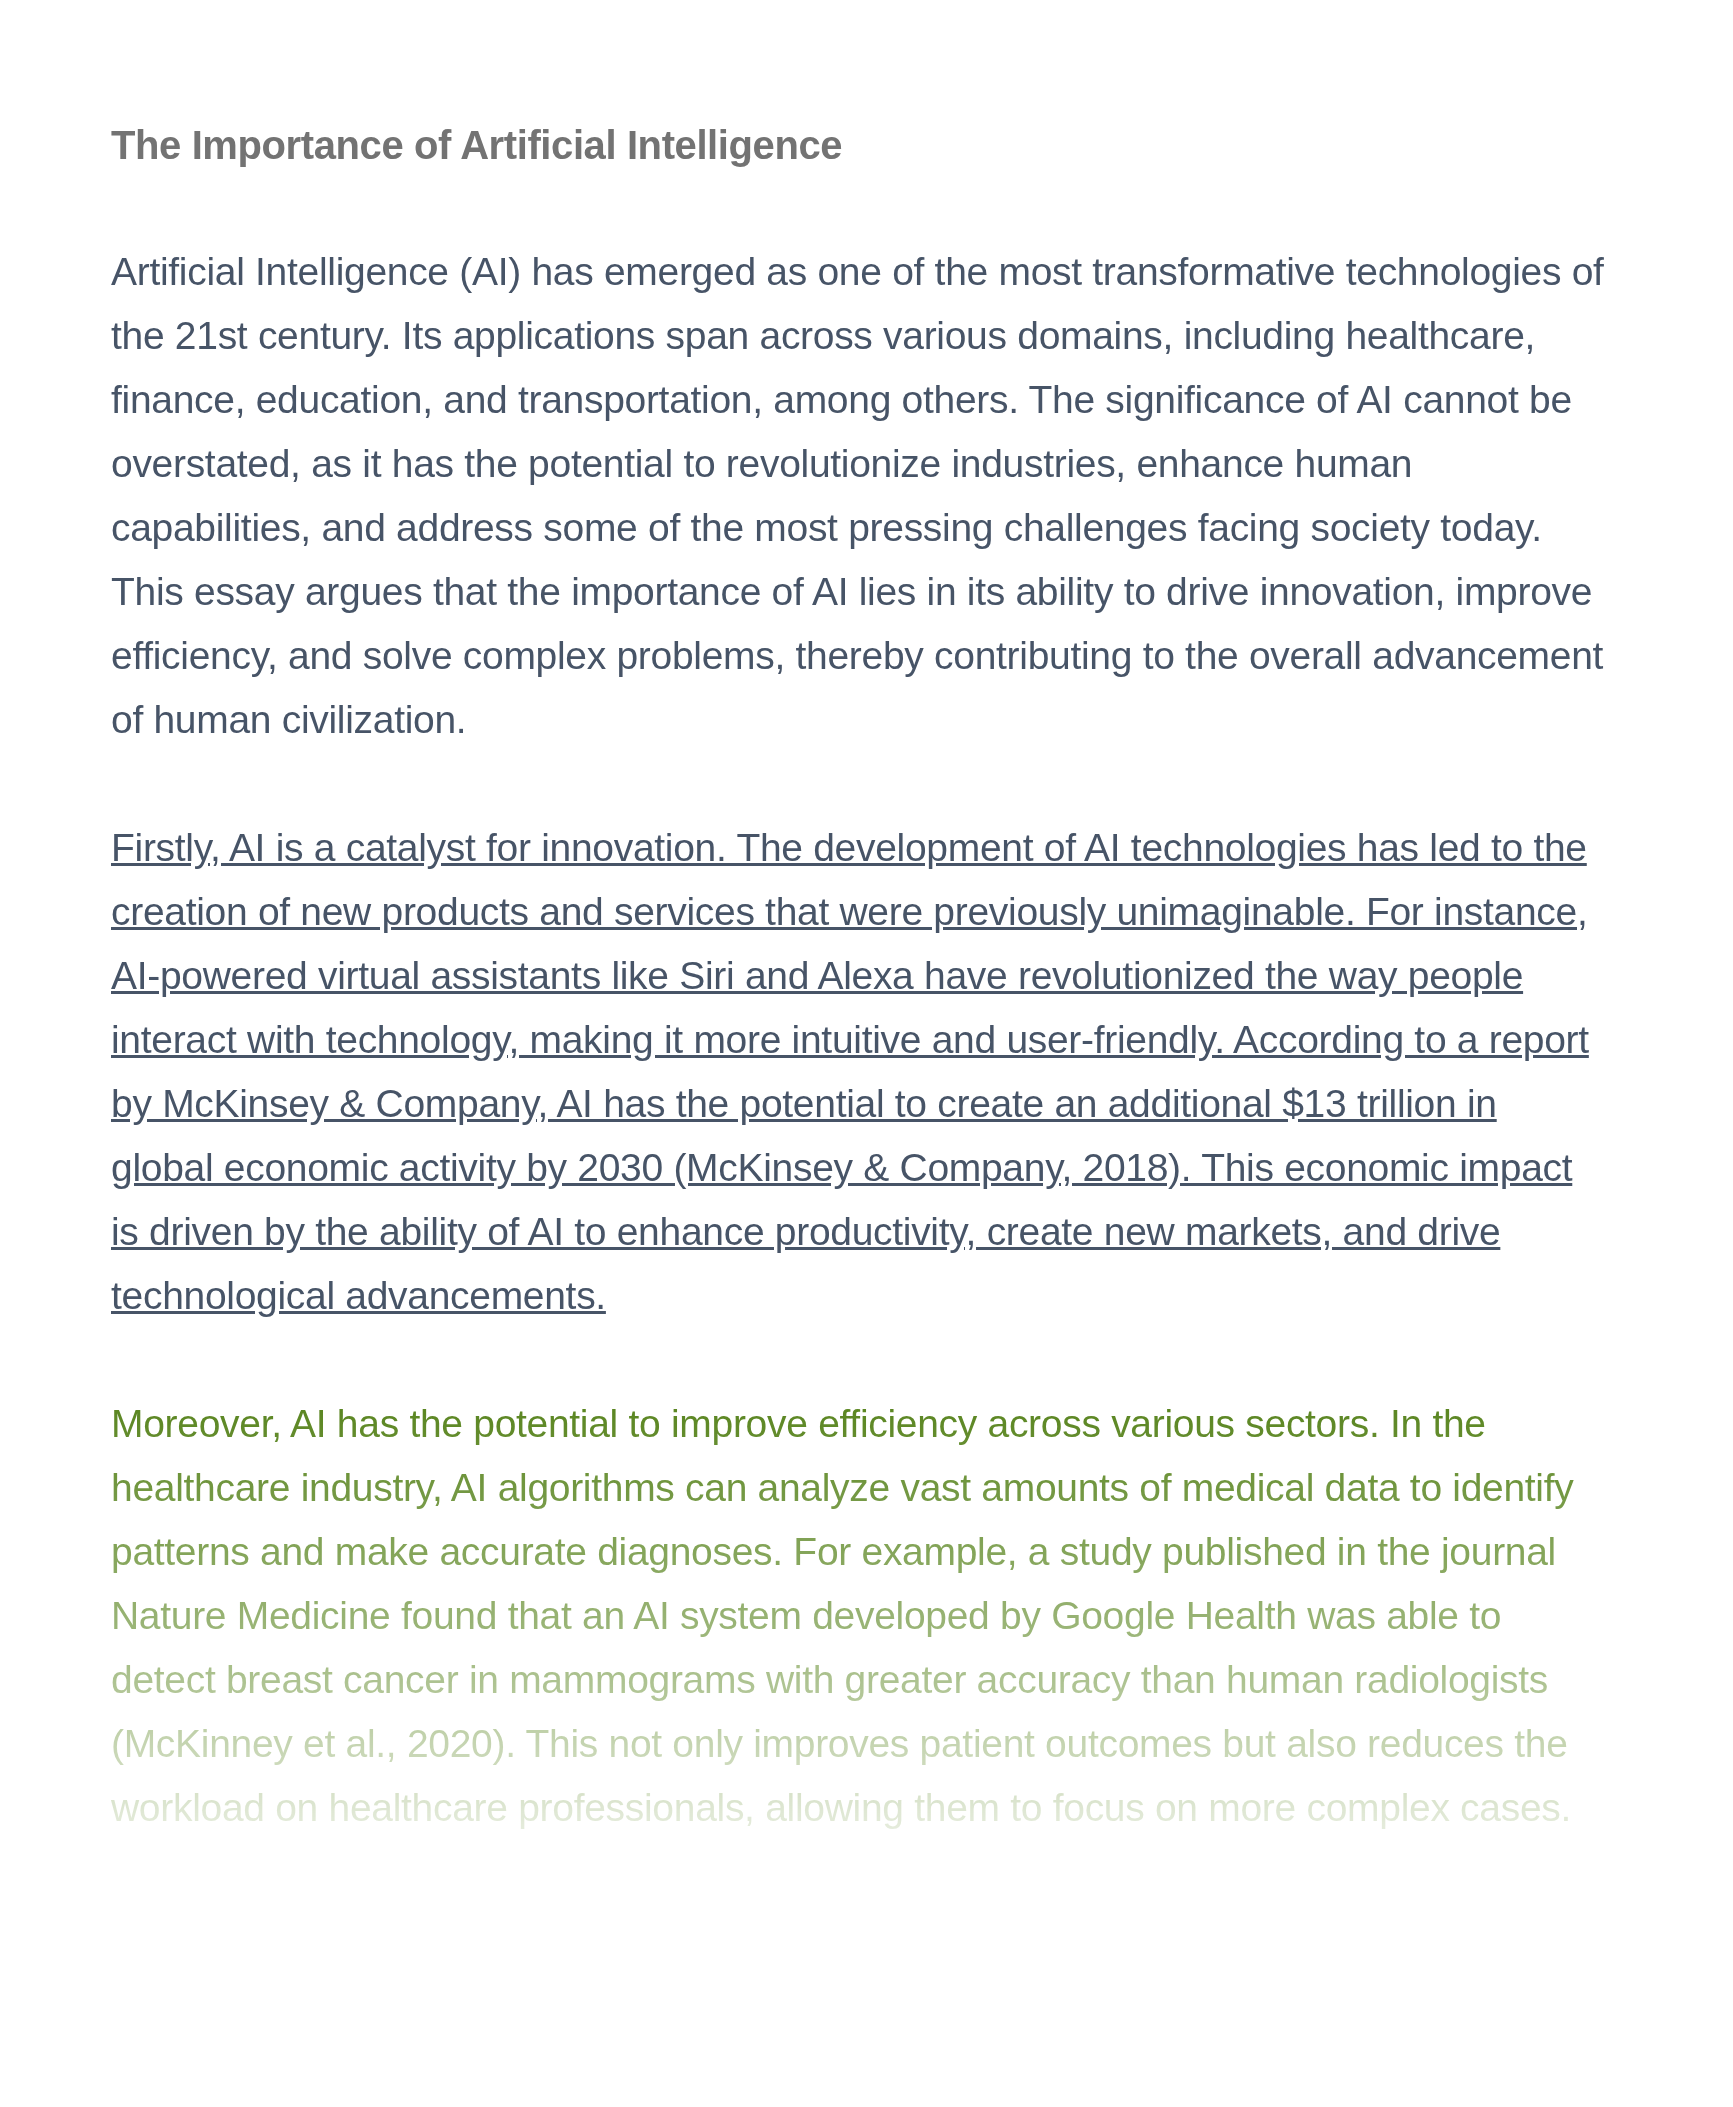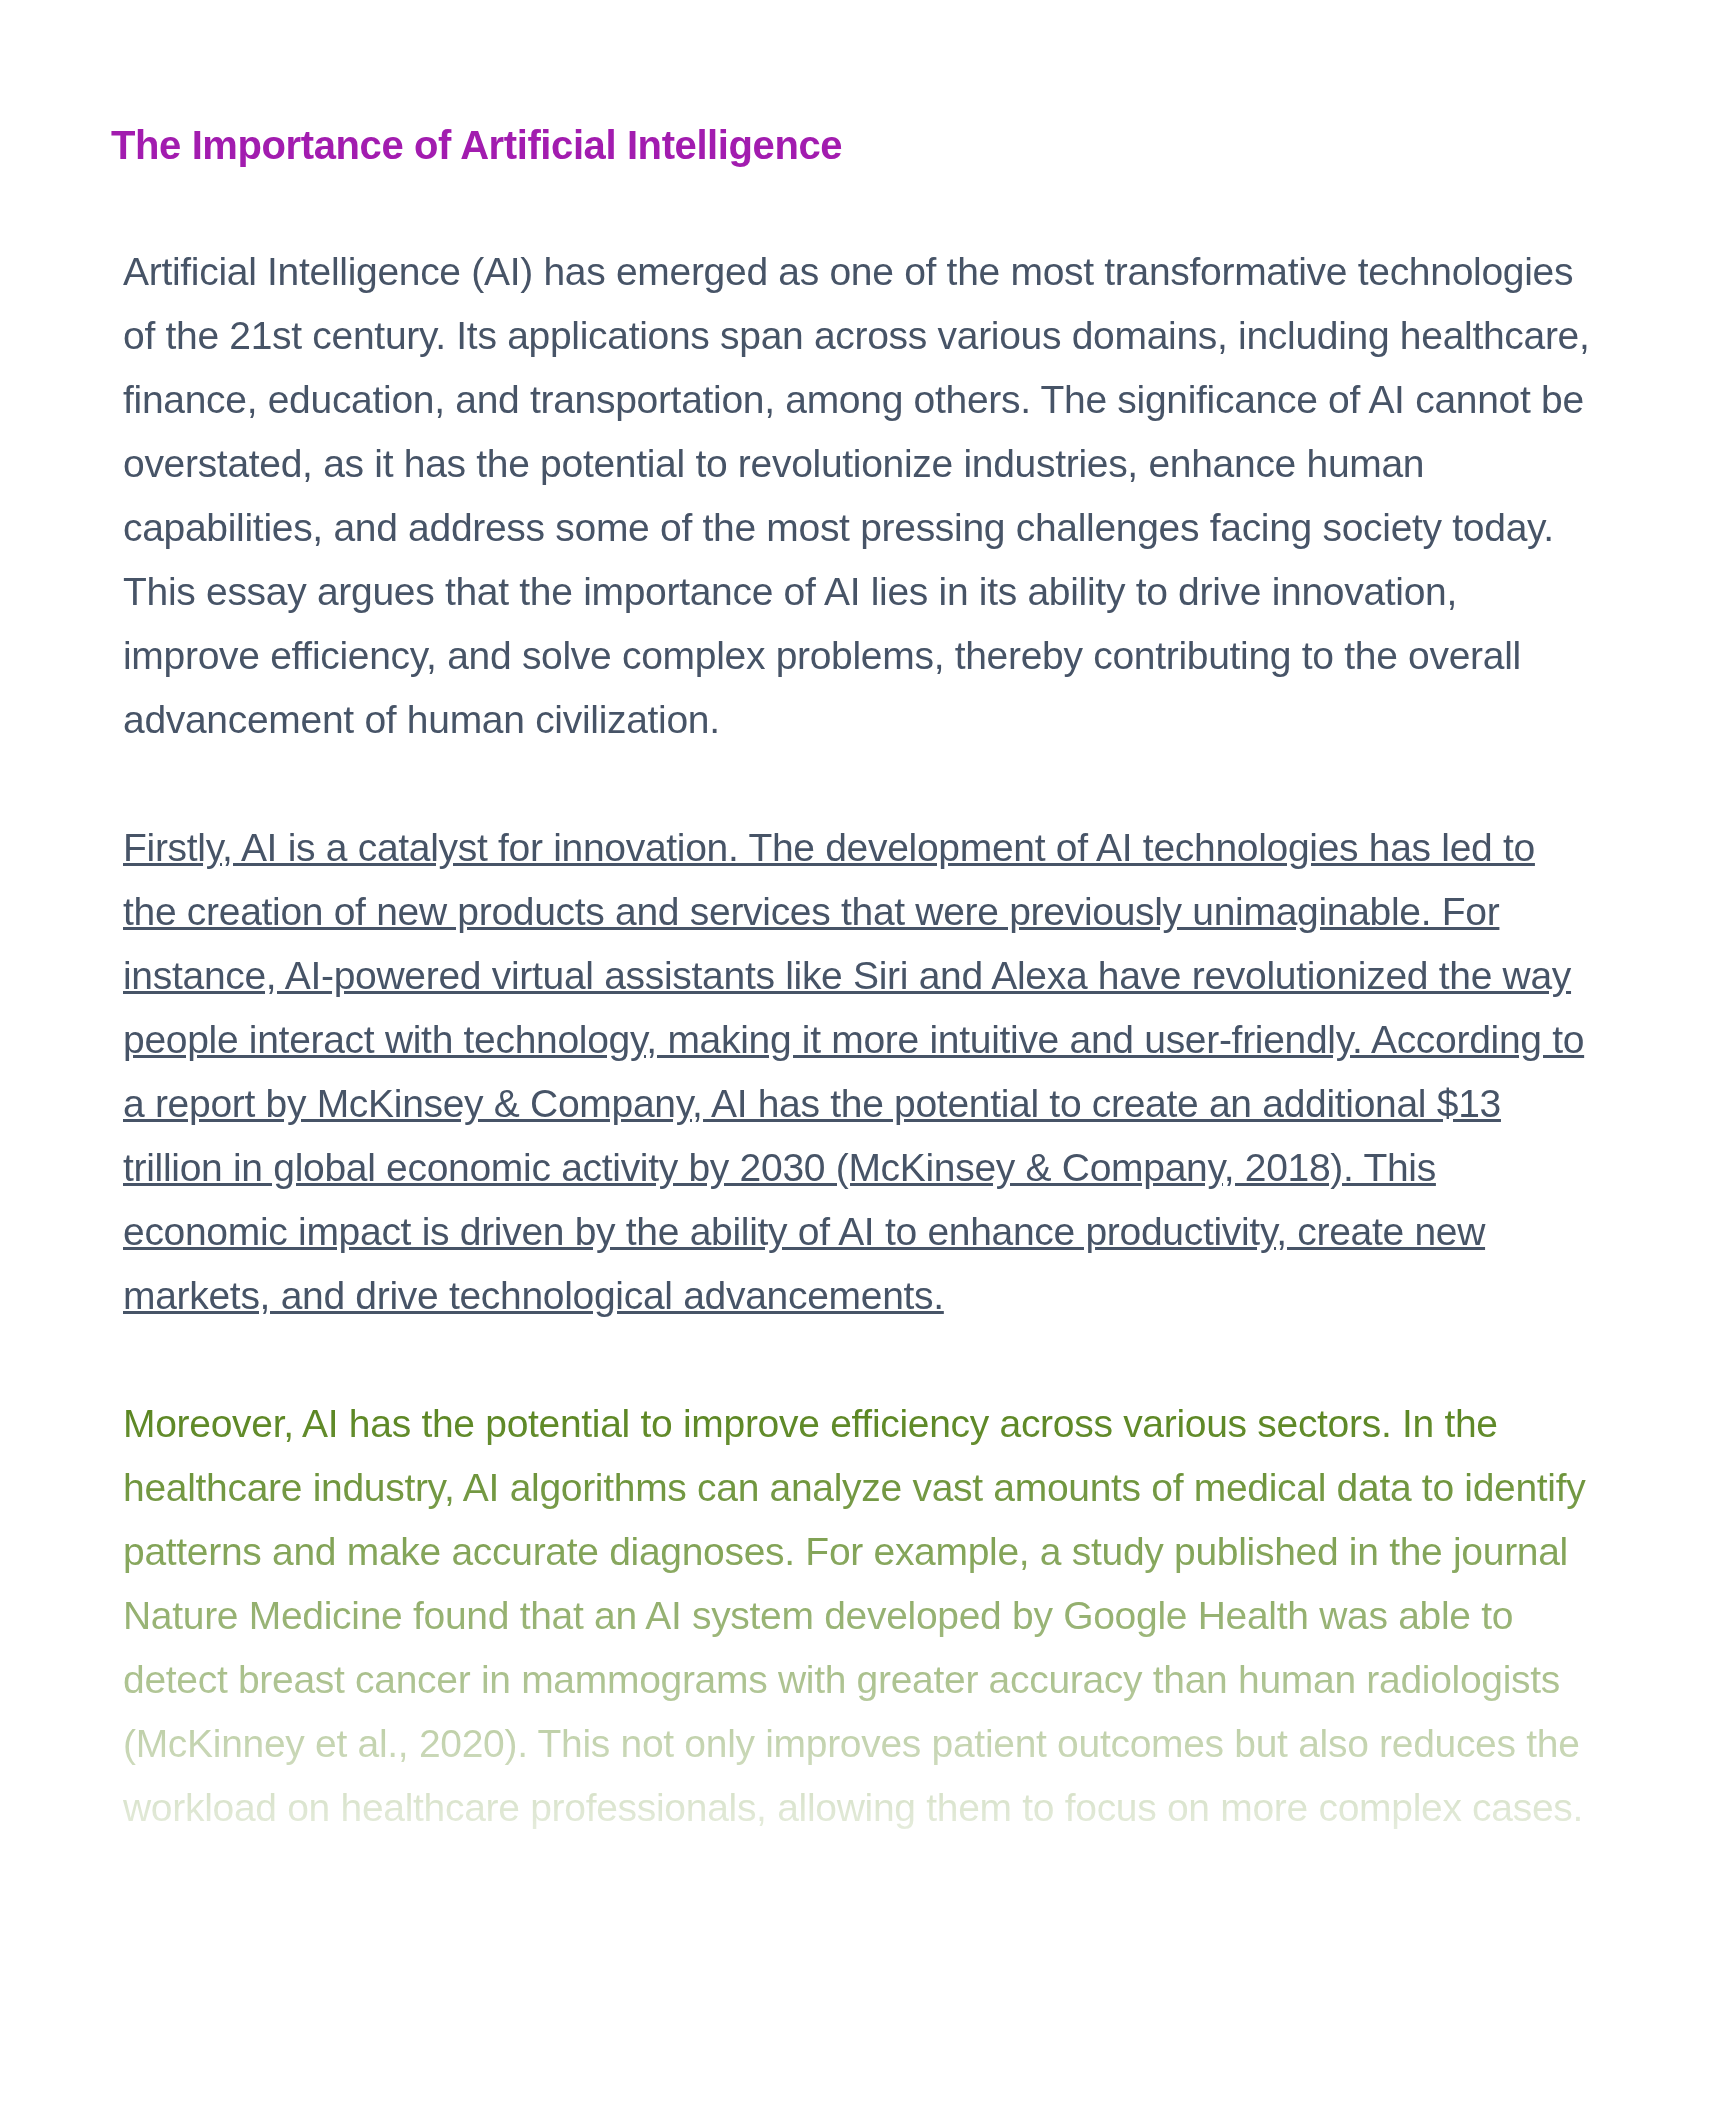--- a/index.html
+++ b/index.html
@@ -1,19 +1,19 @@
 <!DOCTYPE html>
 <html style="font-size:12px"><head>
 <meta charset="utf-8">
 <style>
   html, body { margin:0; padding:0; background:#ffffff; }
   body { width:1733px; height:2108px; overflow:hidden; position:relative; font-family:"Liberation Sans", "DejaVu Sans", sans-serif; }
   .doc { position:absolute; left:111px; top:112px; width:1495px; }
-  h1 { margin:0; font-size:40px; font-weight:700; color:#a21caf; line-height:67px; letter-spacing:-0.4px; }
-  p { margin:12px; font-size:39px; line-height:64px; color:#475467; letter-spacing:-0.3px; }
+  h1 { margin:0; font-size:40px; font-weight:700; color:#737373; line-height:67px; letter-spacing:-0.4px; }
+  p { margin:0; font-size:39px; line-height:64px; color:#475467; letter-spacing:-0.3px; }
   .p1 { margin-top:61px; }
   .p2 { margin-top:64px;text-decoration:underline; }
   .p3 { margin-top:64px; color:#4d7c0f;
         -webkit-mask-image: linear-gradient(to bottom, rgba(0,0,0,0.95) 0%, rgba(0,0,0,0.55) 55%, rgba(0,0,0,0.12) 100%);
         mask-image: linear-gradient(to bottom, rgba(0,0,0,0.95) 0%, rgba(0,0,0,0.55) 55%, rgba(0,0,0,0.12) 100%); }
 </style>
 </head>
 <body>
 
 <div class="doc">

